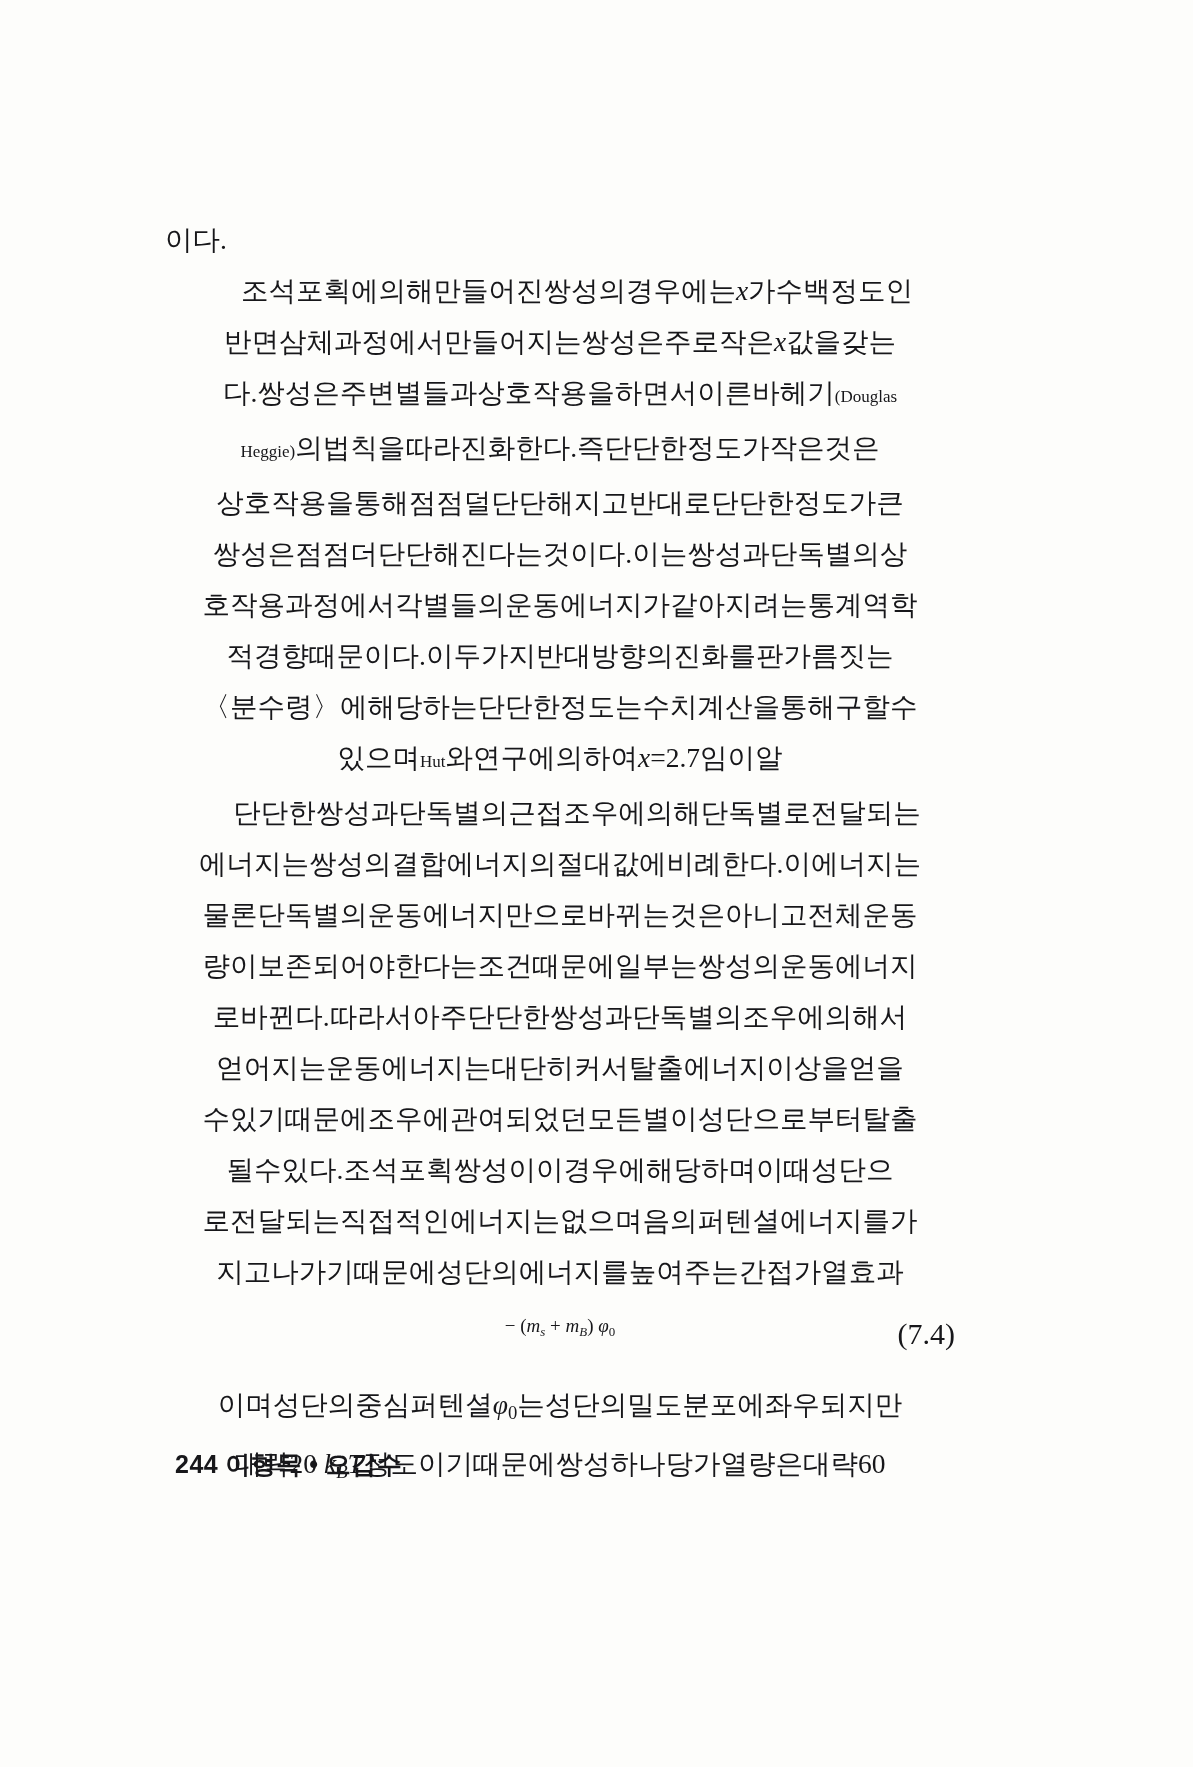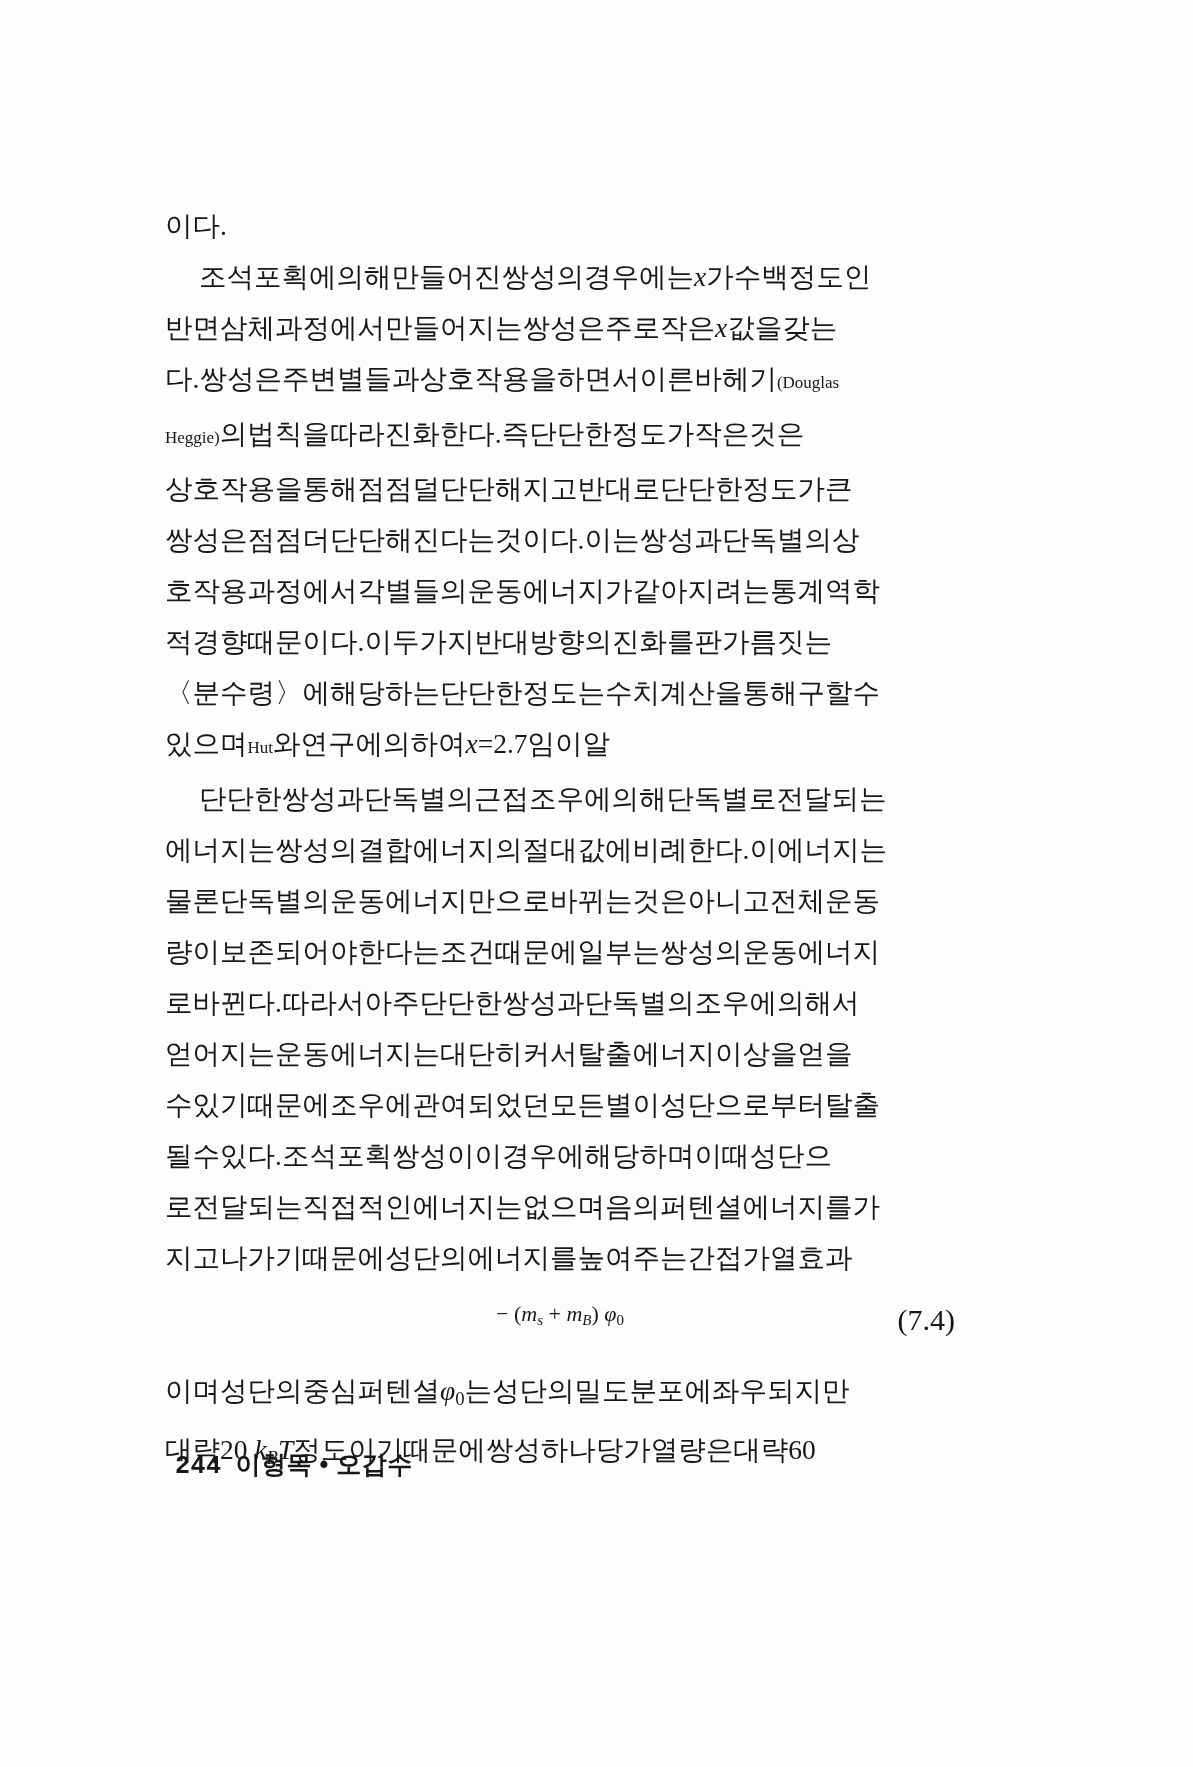--- a/index.html
+++ b/index.html
@@ -19,27 +19,27 @@
     position: absolute;
     left: 0;
     top: 0;
     width: 1193px;
     height: 1767px;
     background: #fdfdfb;
   }
   .content {
     position: absolute;
     left: 165px;
-    top: 200px;
+    top: 214px;
     width: 790px;
   }
   
   .jline {
     display: flex;
-    justify-content: flex-start;
+    justify-content: center;
     font-size: 27.5px;
     line-height: 51px;
     white-space: pre;
   }
   .jline.last {
     justify-content: flex-start;
   }
   .jline span.seg {
     white-space: pre;
   }
@@ -49,21 +49,21 @@
   .equation-row {
     position: relative;
     margin-top: 18px;
     margin-bottom: 14px;
     height: 50px;
   }
   .equation {
     position: absolute;
     left: 50%;
     transform: translateX(-50%);
-    font-size: 22px;
+    font-size: 19px;
     font-family: "Liberation Serif", serif;
     white-space: nowrap;
   }
   .eqnum {
     position: absolute;
     right: 0;
     top: 2px;
     font-size: 30px;
     font-family: "Liberation Serif", serif;
   }
@@ -78,23 +78,23 @@
     position: absolute;
     left: 175px;
     top: 1448px;
     font-size: 25px;
     font-family: "Liberation Sans", sans-serif;
     font-weight: bold;
     letter-spacing: 0.5px;
     color: #17171a;
   }
   .footer .pnum {
-    font-family: Liberation Mono, monospace;
+    font-family: Liberation Sans, sans-serif;
     font-weight: bold;
-    margin-right: 14px;
+    margin-right: 7px;
   }
 </style>
 </head>
 <body>
 
 <div class="page">
 
   <div class="content">
 
     <div class="jline last">

